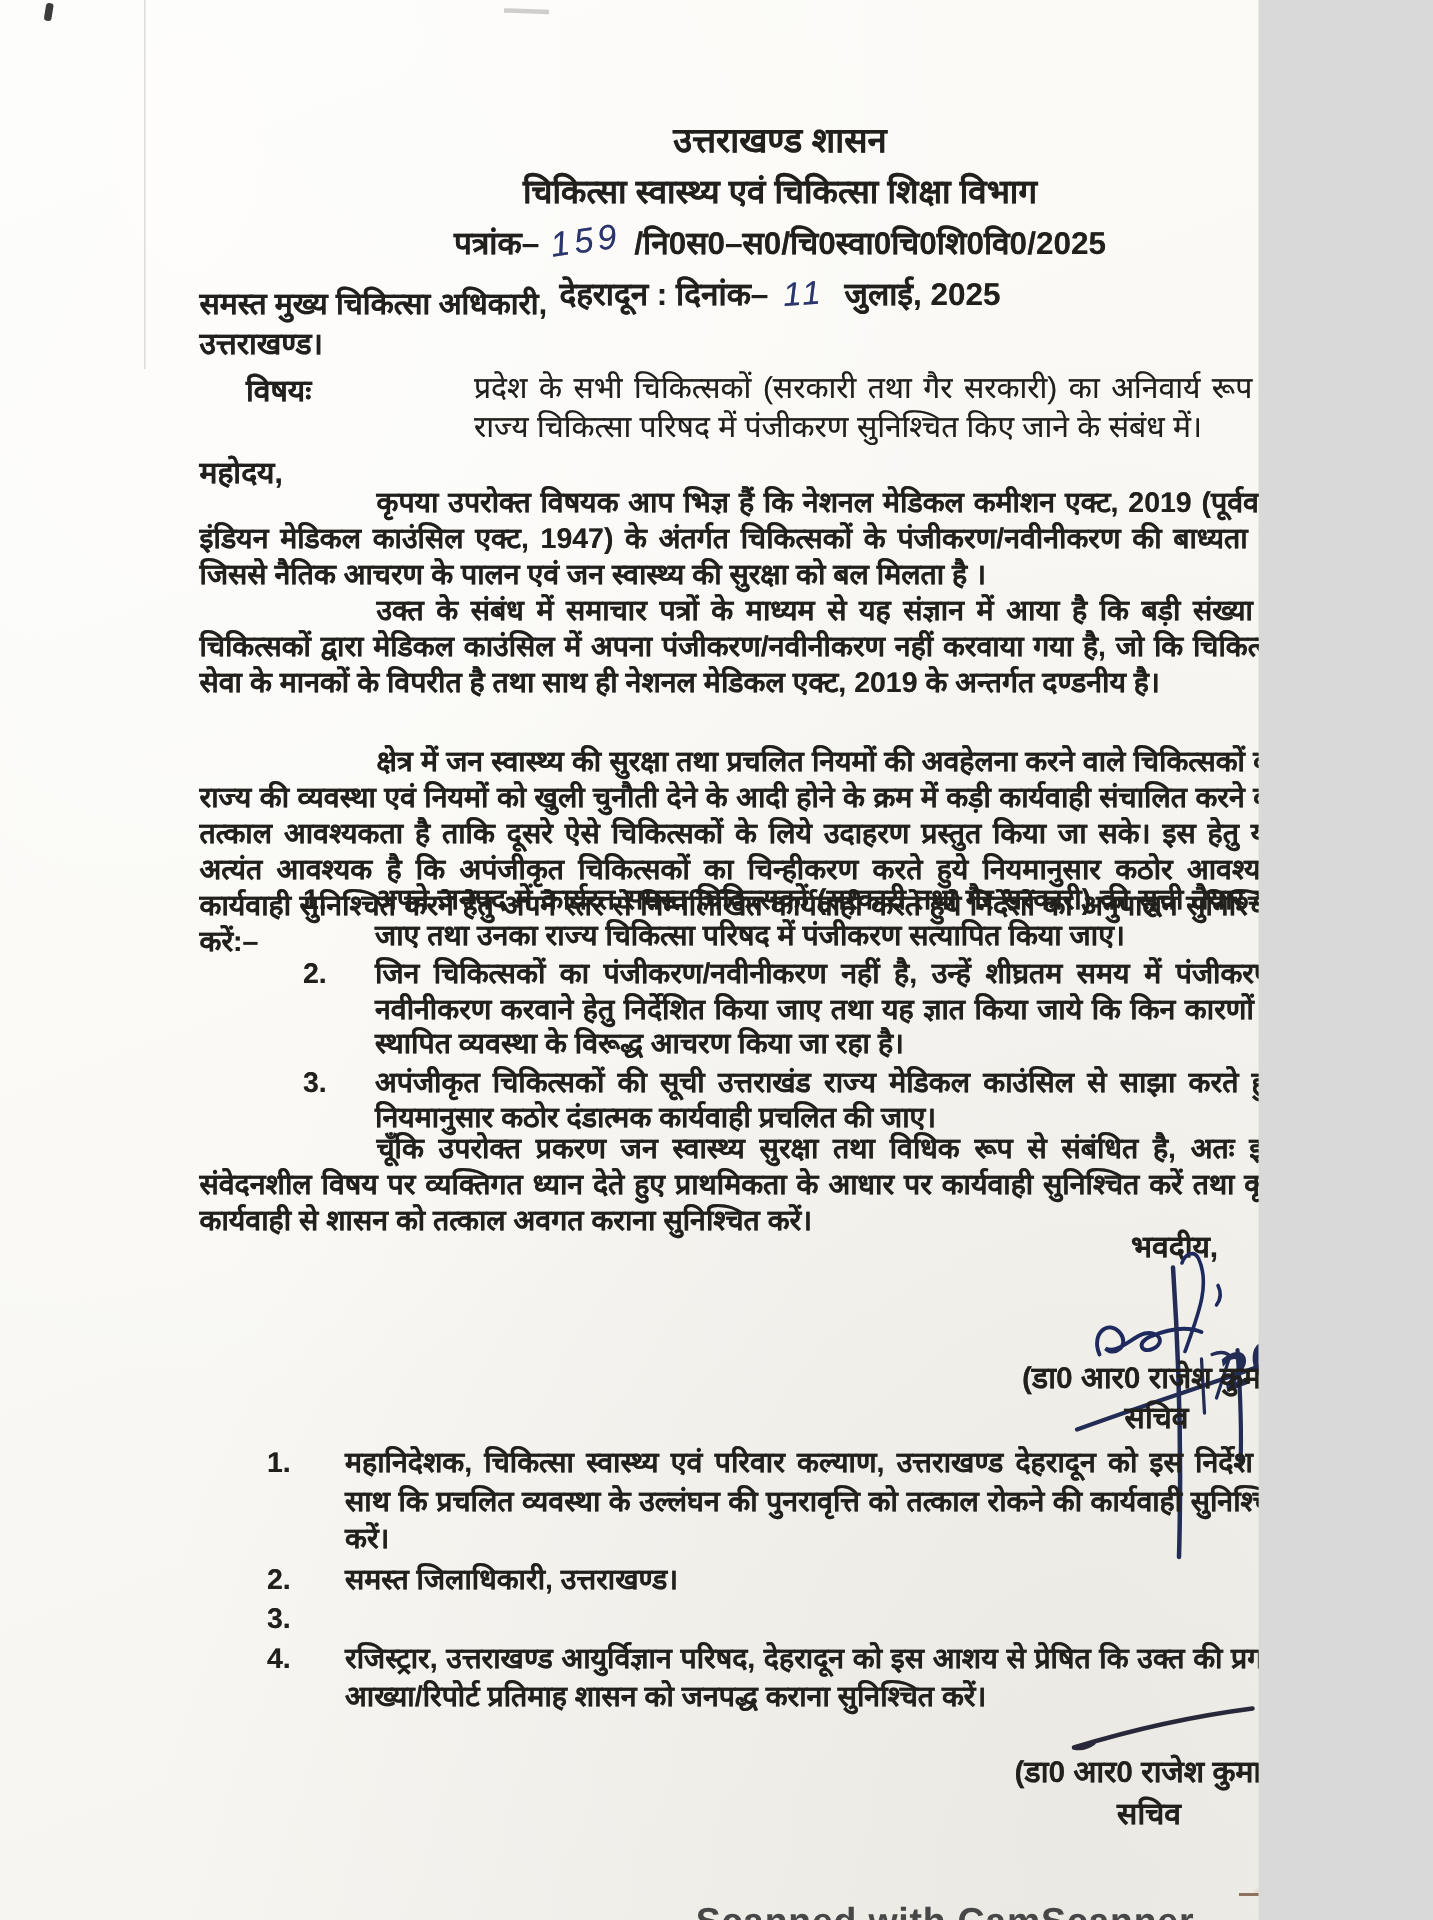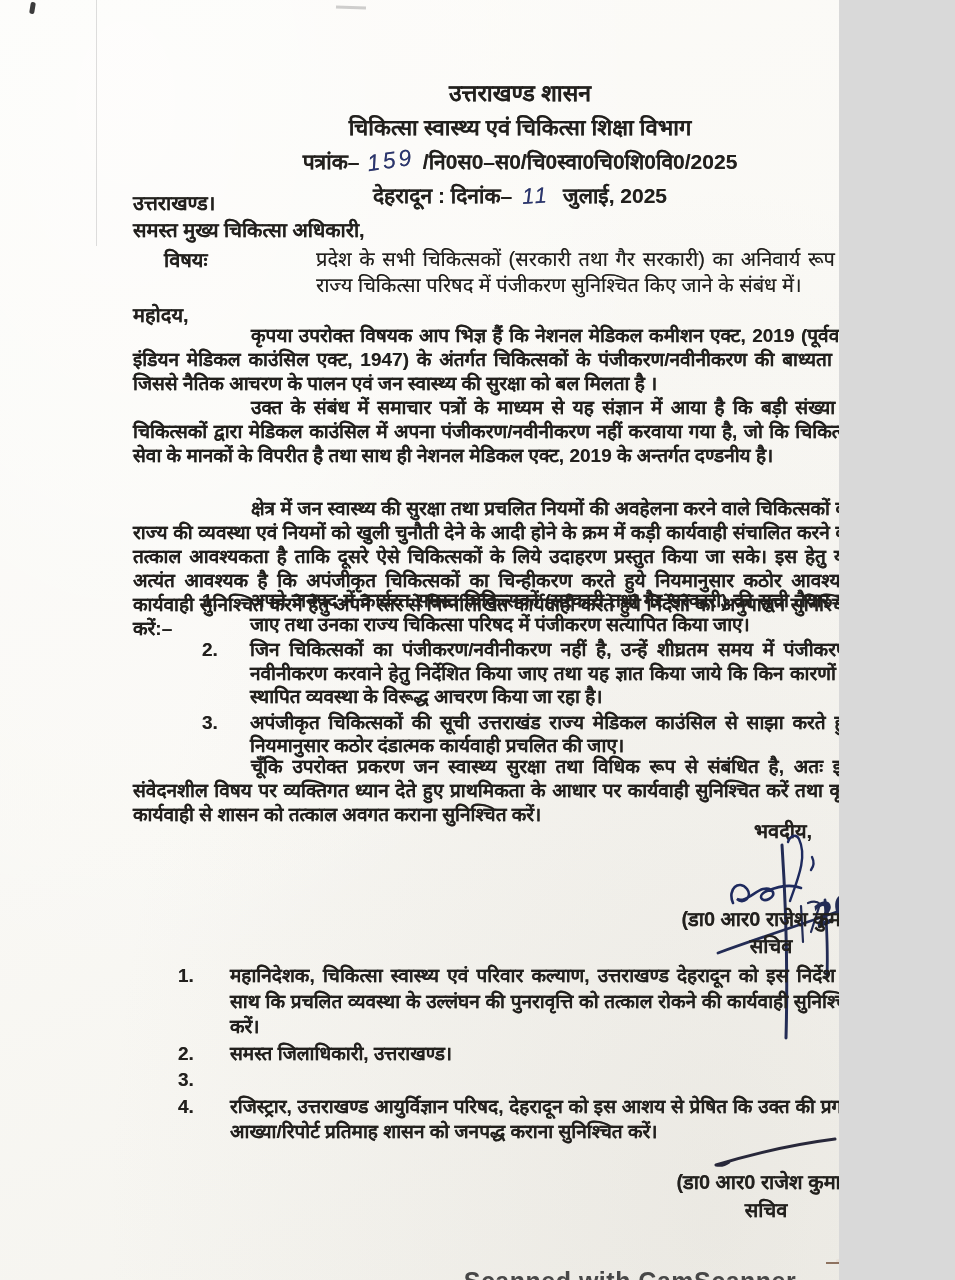--- a/index.html
+++ b/index.html
@@ -96,22 +96,22 @@
     <div class="dept">चिकित्सा स्वास्थ्य एवं चिकित्सा शिक्षा विभाग</div>
     <div class="refline">
       <span>पत्रांक–</span><span class="hw hw-num">159</span><span>/नि0स0–स0/चि0स्वा0चि0शि0वि0/2025</span>
     </div>
     <div class="refline">
       <span>देहरादून : दिनांक–</span><span class="hw hw-date">11</span><span>जुलाई, 2025</span>
     </div>
   </header>
 
   <section class="recipient print">
+    <div>समस्त मुख्य चिकित्सा अधिकारी,</div>
     <div>उत्तराखण्ड।</div>
-    <div>समस्त मुख्य चिकित्सा अधिकारी,</div>
   </section>
 
   <section class="subject-row print">
     <div class="subject-label">विषयः</div>
     <div class="subject-text">प्रदेश के सभी चिकित्सकों (सरकारी तथा गैर सरकारी) का अनिवार्य रूप से राज्य चिकित्सा परिषद में पंजीकरण सुनिश्चित किए जाने के संबंध में।</div>
   </section>
 
   <div class="salutation print">महोदय,</div>
 
   <p class="para p1 print">कृपया उपरोक्त विषयक आप भिज्ञ हैं कि नेशनल मेडिकल कमीशन एक्ट, 2019 (पूर्ववर्ती इंडियन मेडिकल काउंसिल एक्ट, 1947) के अंतर्गत चिकित्सकों के पंजीकरण/नवीनीकरण की बाध्यता है, जिससे नैतिक आचरण के पालन एवं जन स्वास्थ्य की सुरक्षा को बल मिलता है ।</p>

